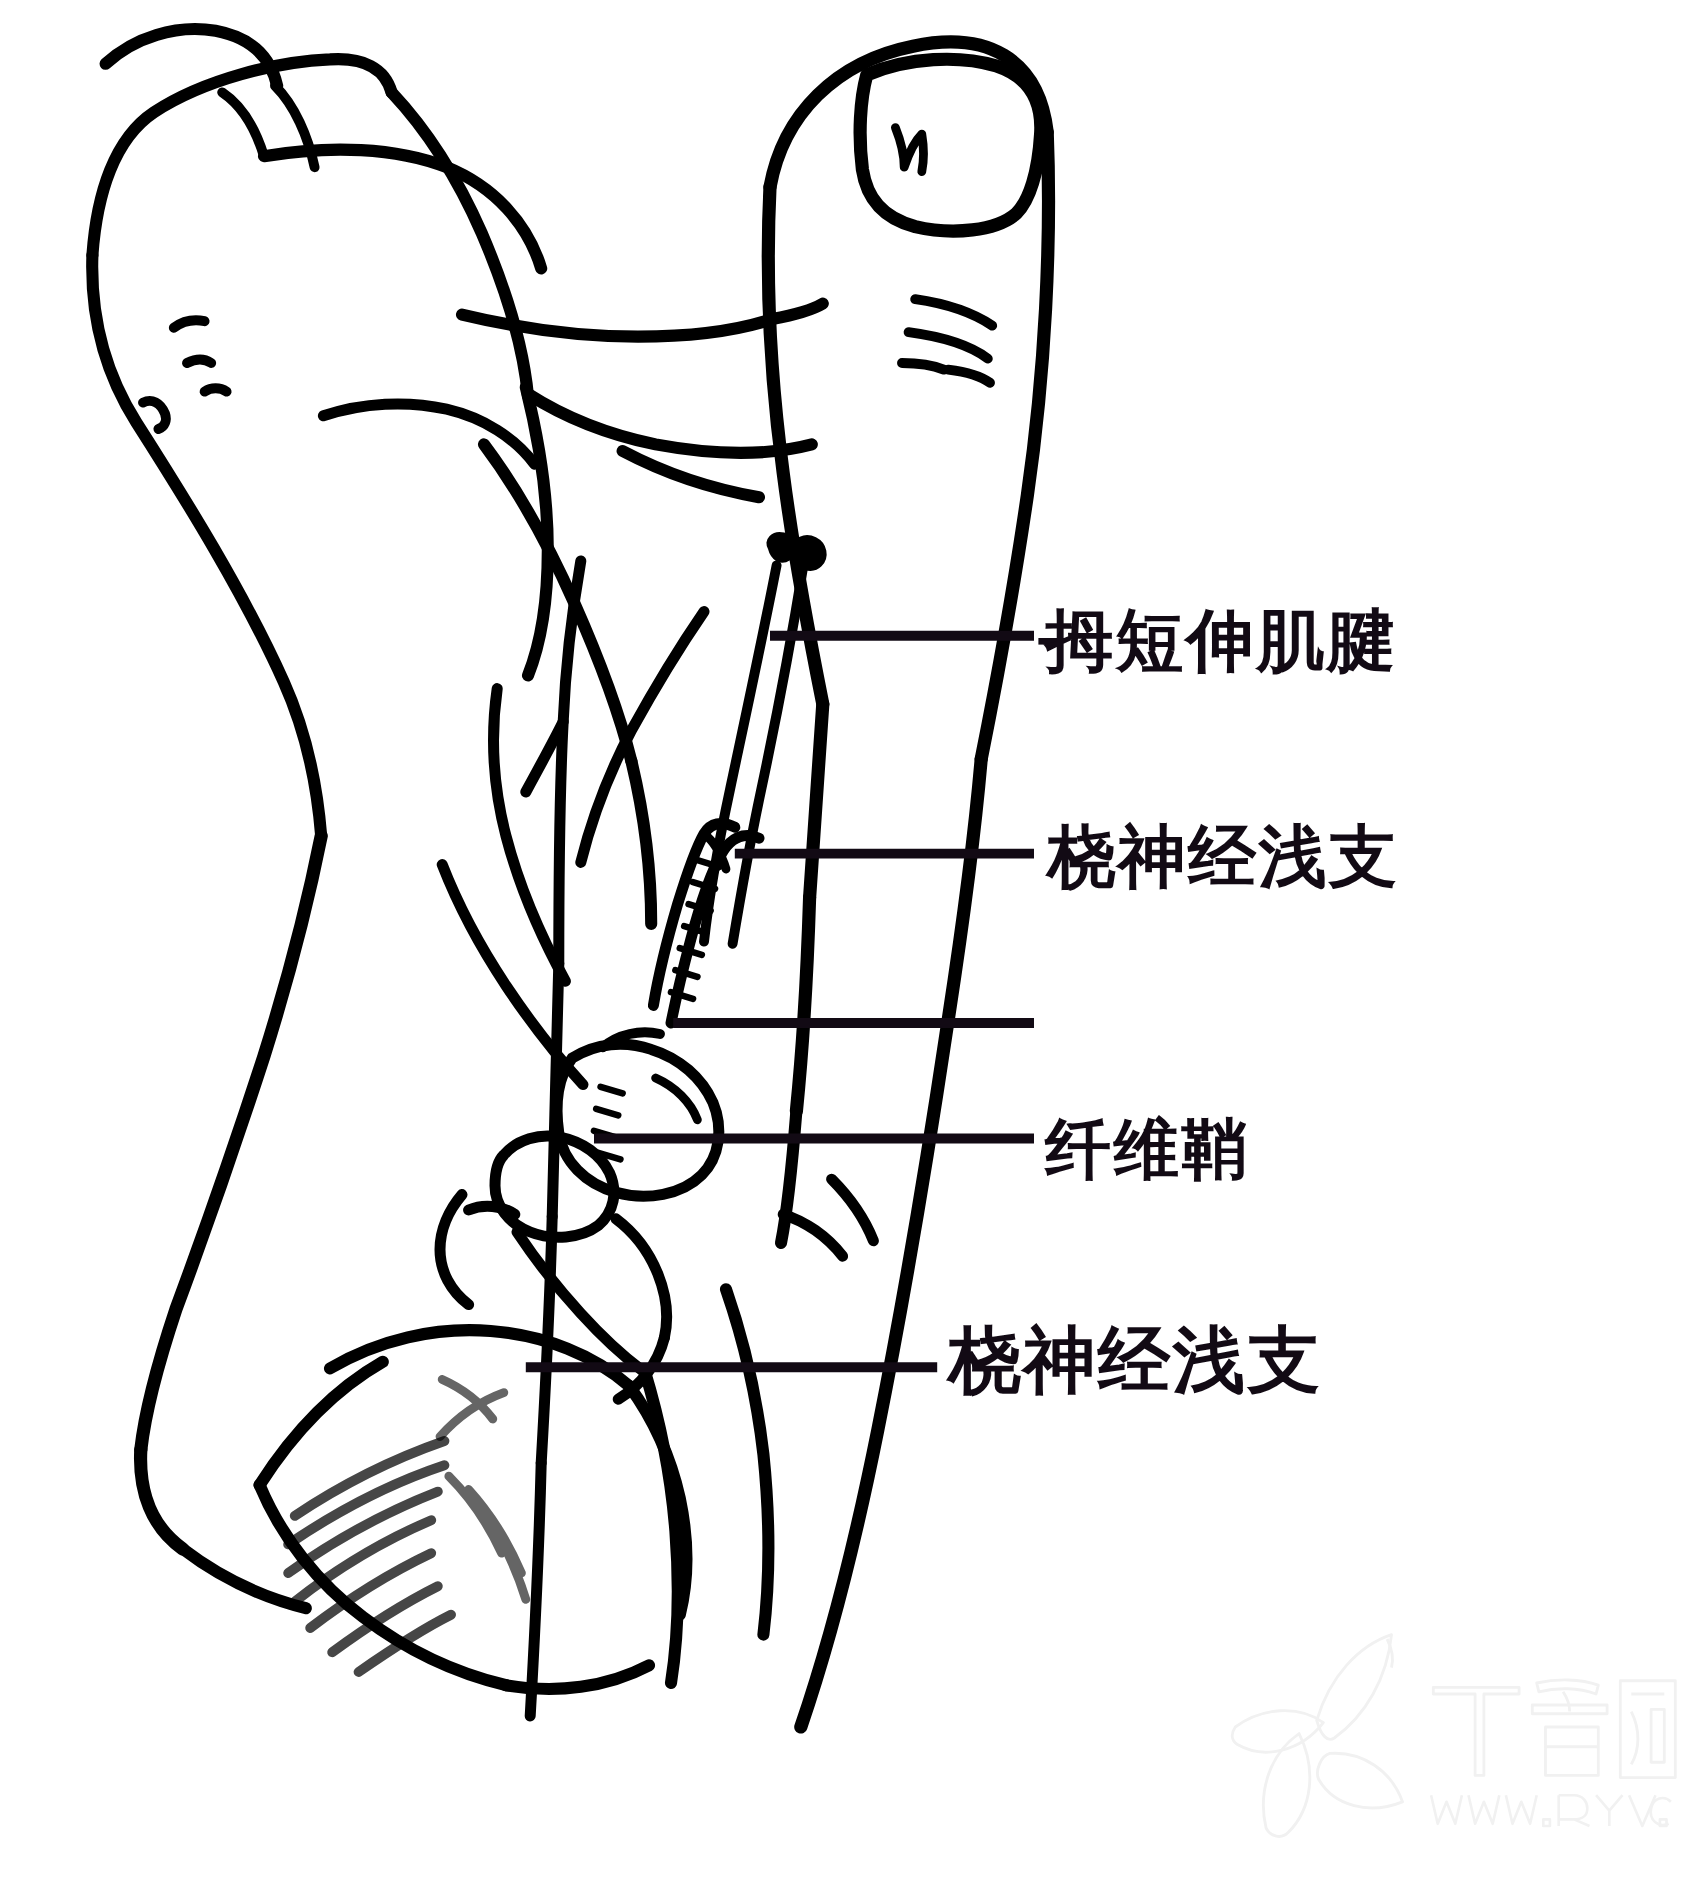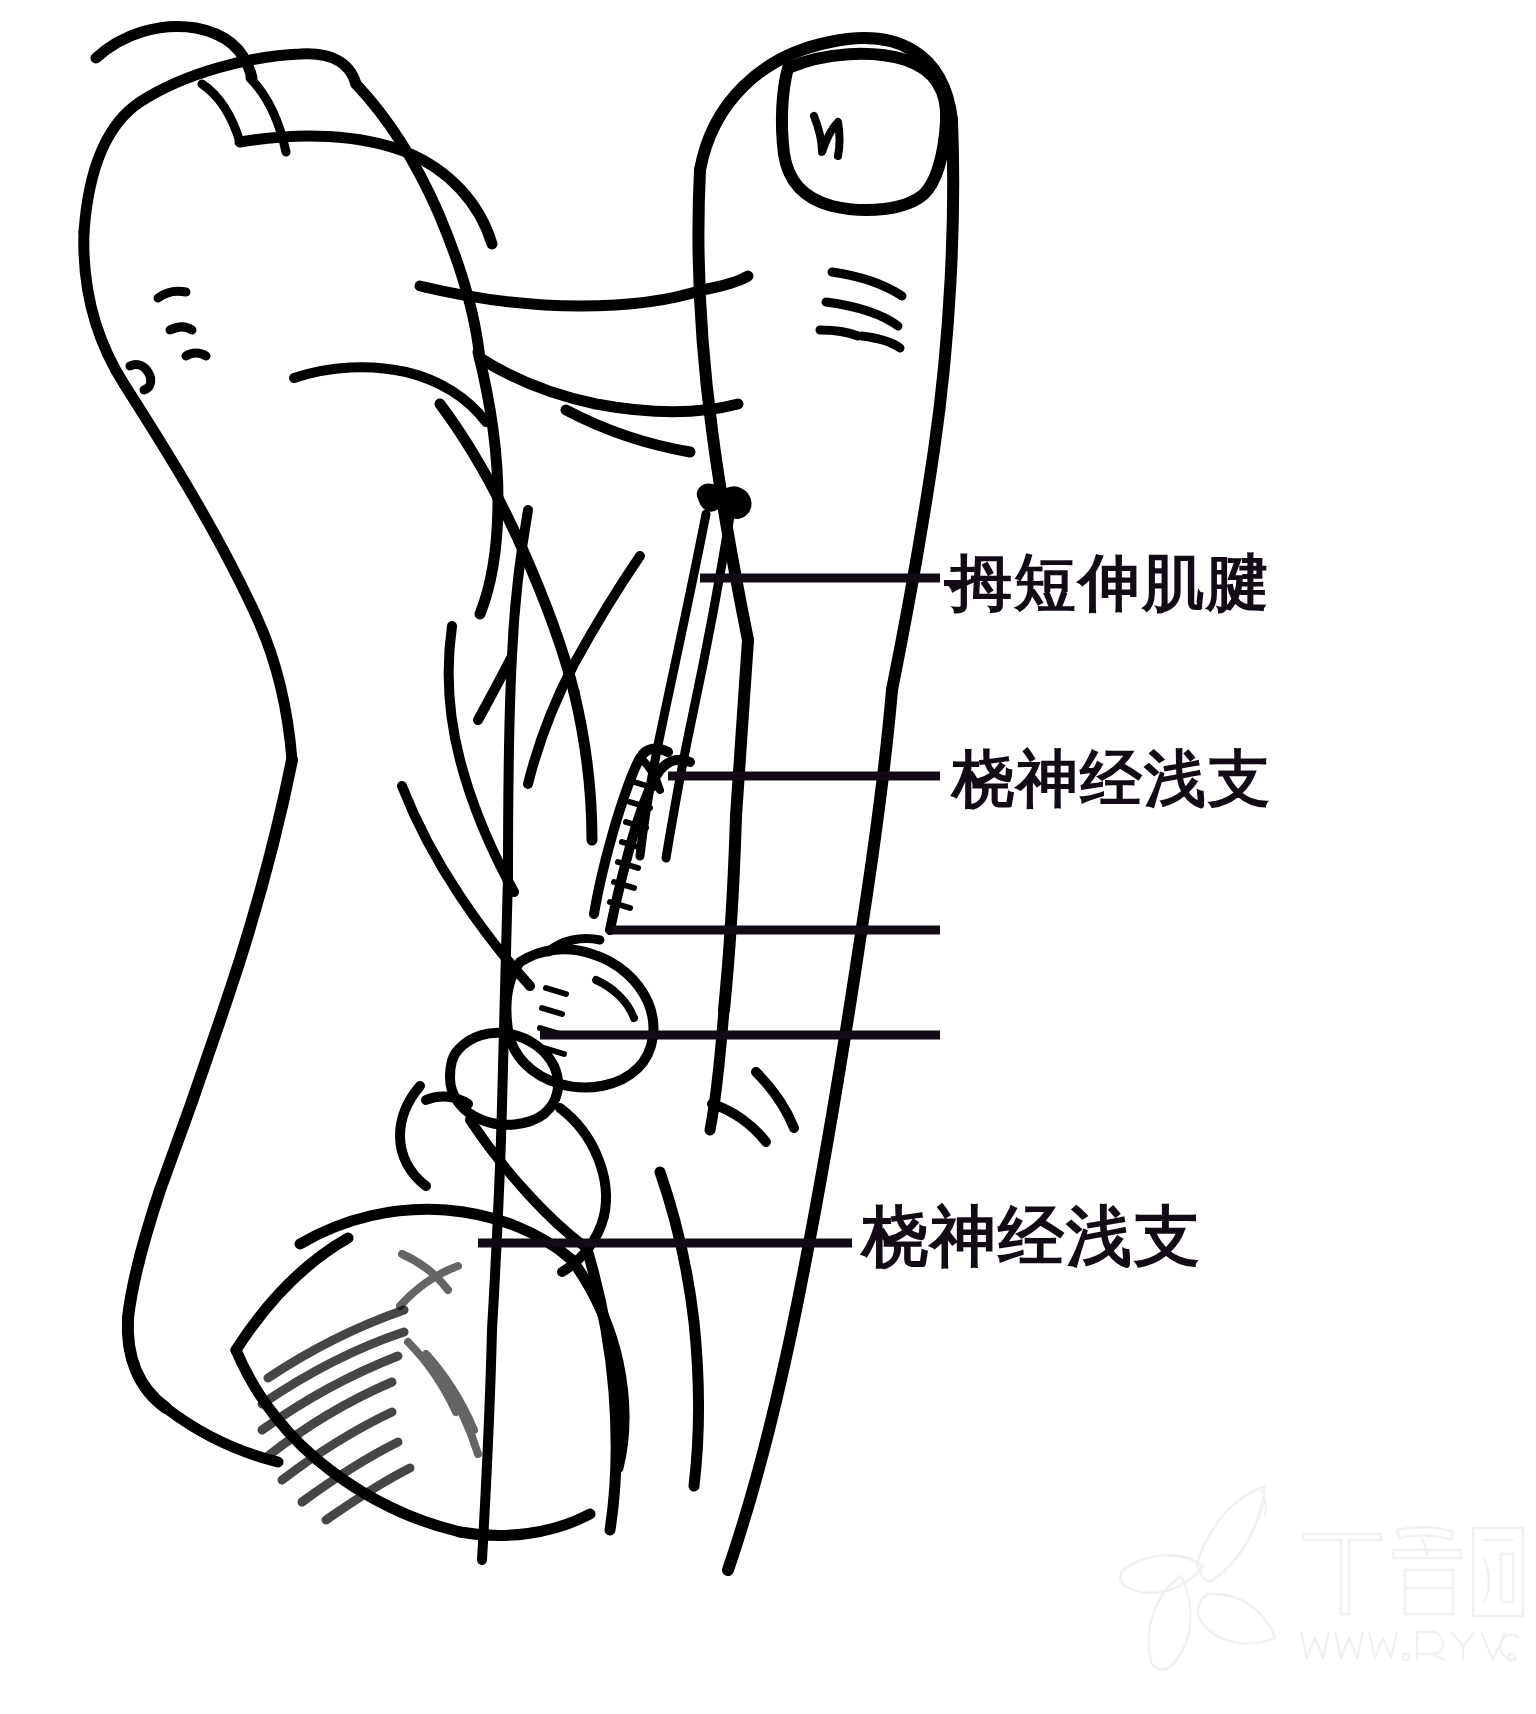--- a/index.html
+++ b/index.html
@@ -192,20 +192,21 @@
         <line x1="478" y1="1243" x2="852" y2="1243"></line>
       </g>
 
     </g>
   </svg>
 
   <span class="dash"></span>
 
   <div class="lbl lbl-1">拇短伸肌腱</div>
   <div class="lbl lbl-2">桡神经浅支</div>
+  <div class="lbl lbl-4">纤维鞘</div>
   <div class="lbl lbl-5">桡神经浅支</div>
 
   <svg id="wm" viewBox="0 0 420 200">
     <g fill="none" stroke="#f1f1f1" stroke-width="2.6" stroke-linejoin="round">
       <g>
         <path d="M92 82 C104 42 130 14 160 4 C156 44 136 78 108 98
                  C102 102 96 96 92 82 Z"></path>
         <path d="M18 88 C42 70 76 68 98 84 C78 110 44 118 20 104
                  C14 100 14 94 18 88 Z"></path>
         <path d="M46 180 C38 146 50 112 76 94 C92 126 88 162 66 184

